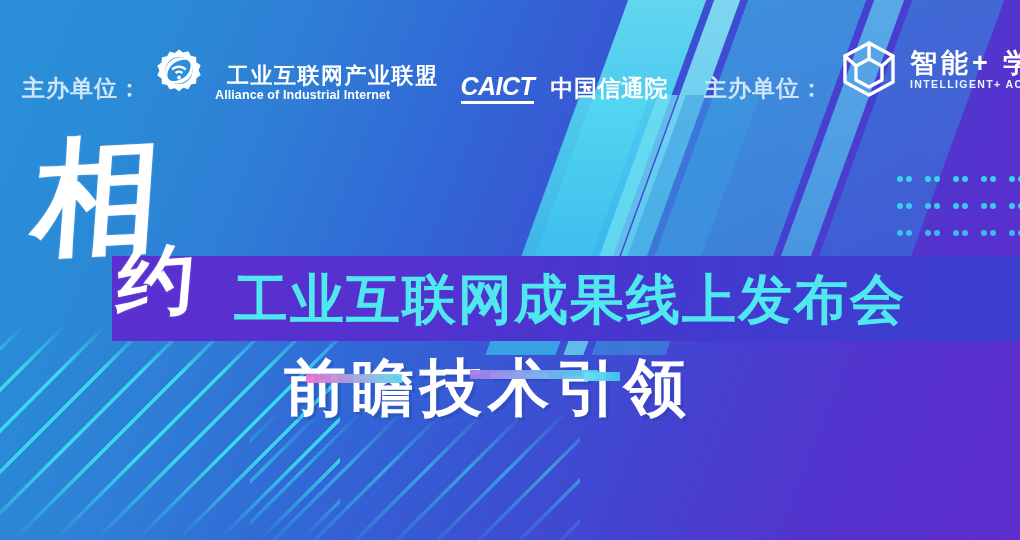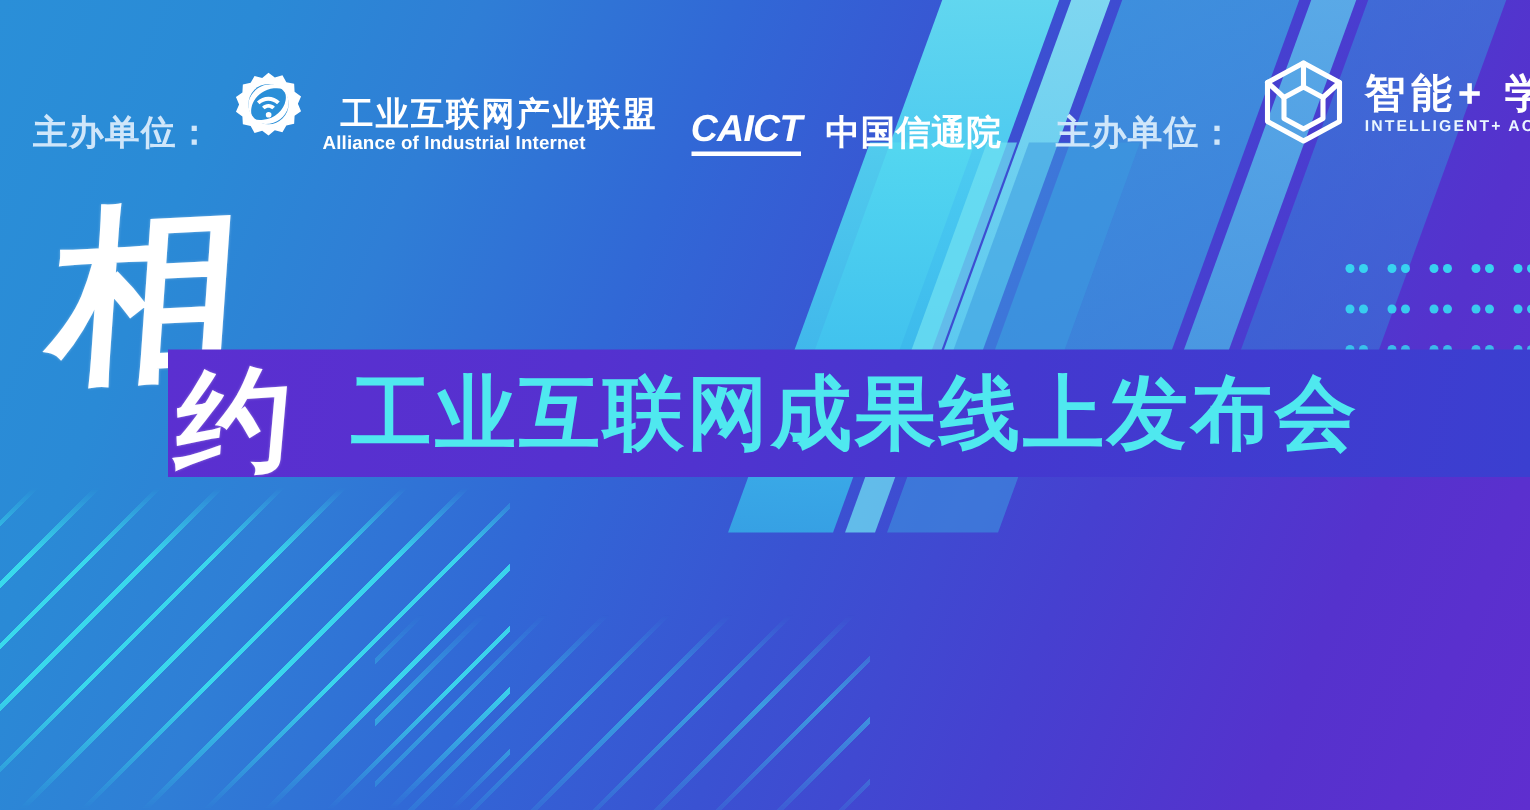--- a/index.html
+++ b/index.html
@@ -117,21 +117,21 @@
   
   .feast{
     position:absolute;left:176px;top:166px;
     color:#fff;font-size:47px;font-weight:bold;letter-spacing:4px;
     line-height:1;white-space:nowrap;
     text-shadow:2px 2px 0 rgba(20,60,140,.25);
   }
 
   
   .banner{
-    position:absolute;left:112px;top:233px;width:908px;height:85px;
+    position:absolute;left:112px;top:256px;width:908px;height:85px;
     background:linear-gradient(100deg,#5b2fd0 0%,#5531cf 30%,#4438cf 62%,#3b3fd0 100%);
     display:flex;align-items:center;z-index:4;
   }
   .banner-title{
     margin-left:122px;color:#4fe8ef;font-size:54px;font-weight:bold;
     letter-spacing:2px;line-height:1;white-space:nowrap;
   }
 
   
   .tagline{
@@ -321,16 +321,22 @@
   <div class="calli calli-xiang">相</div>
 
 
   <div class="banner">
     <div class="banner-title">工业互联网成果线上发布会</div>
   </div>
 
   <div class="calli calli-yue">约</div>
 
   <div class="tagline">
+    <div class="tg-word">
+      <span>前瞻技术引领</span>
+      <span class="glitch g1"></span>
+      <span class="glitch g2"></span>
+      <span class="glitch g6"></span>
+    </div>
     <div class="tg-gap"></div>
   </div>
 
 </div>
 
 </body></html>

